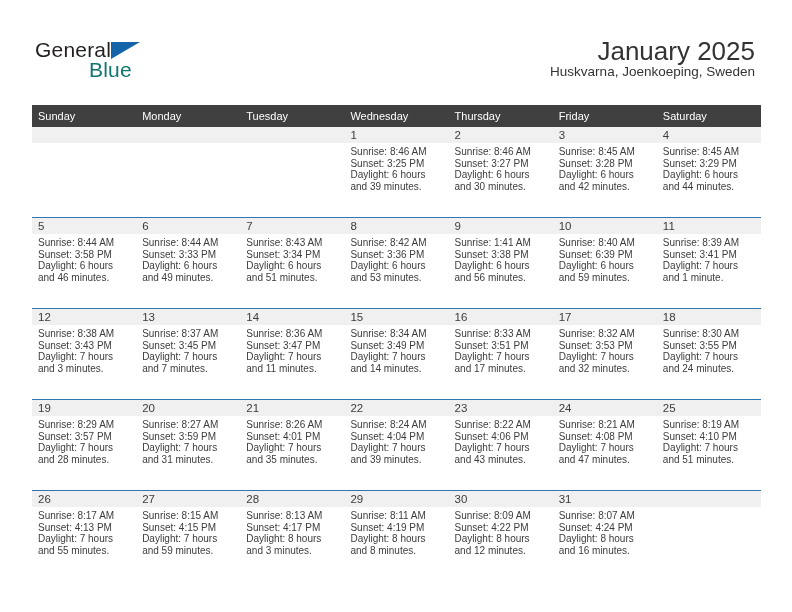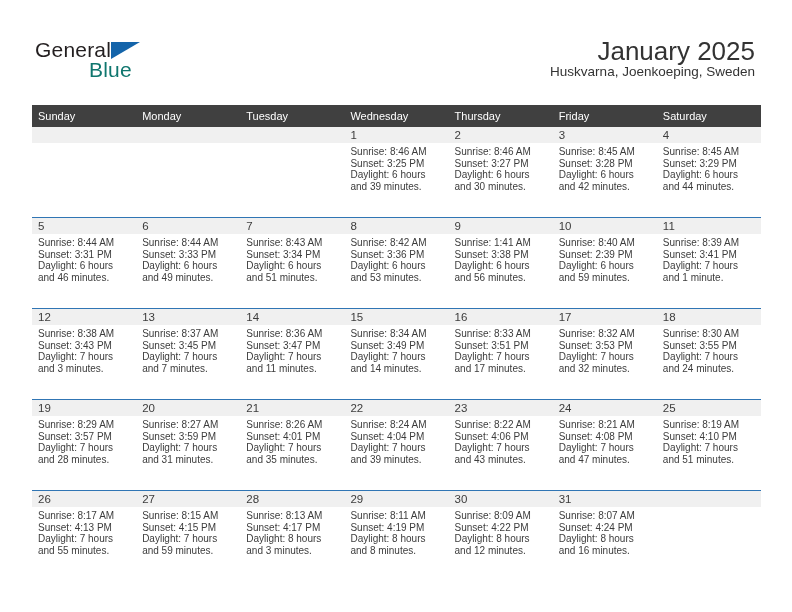--- a/index.html
+++ b/index.html
@@ -231,21 +231,21 @@
               </div>
             </div>
           </td>
         </tr>
         <tr class="week">
           <td>
             <div class="daybox">
               <span class="dnum">5</span>
               <div class="info">
                 <div>Sunrise: 8:44 AM</div>
-                <div>Sunset: 3:31 PM</div>
+                <div>Sunset: 3:58 PM</div>
                 <div>Daylight: 6 hours</div>
                 <div>and 46 minutes.</div>
               </div>
             </div>
           </td>
           <td>
             <div class="daybox">
               <span class="dnum">6</span>
               <div class="info">
                 <div>Sunrise: 8:44 AM</div>
@@ -286,21 +286,21 @@
                 <div>Daylight: 6 hours</div>
                 <div>and 56 minutes.</div>
               </div>
             </div>
           </td>
           <td>
             <div class="daybox">
               <span class="dnum">10</span>
               <div class="info">
                 <div>Sunrise: 8:40 AM</div>
-                <div>Sunset: 2:39 PM</div>
+                <div>Sunset: 6:39 PM</div>
                 <div>Daylight: 6 hours</div>
                 <div>and 59 minutes.</div>
               </div>
             </div>
           </td>
           <td>
             <div class="daybox">
               <span class="dnum">11</span>
               <div class="info">
                 <div>Sunrise: 8:39 AM</div>

